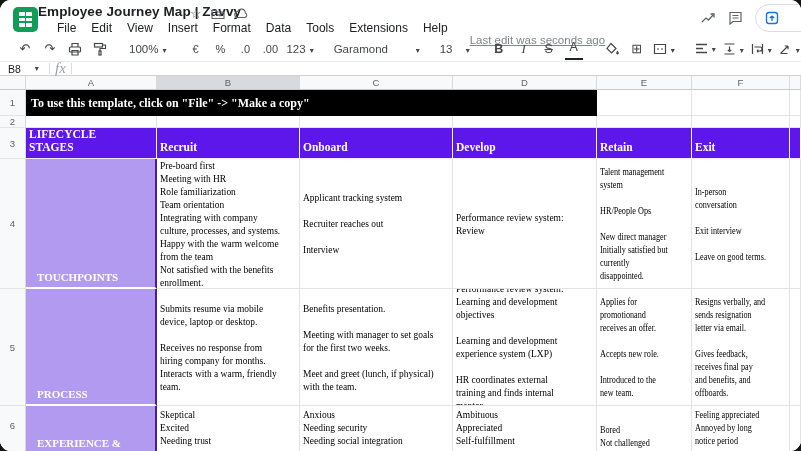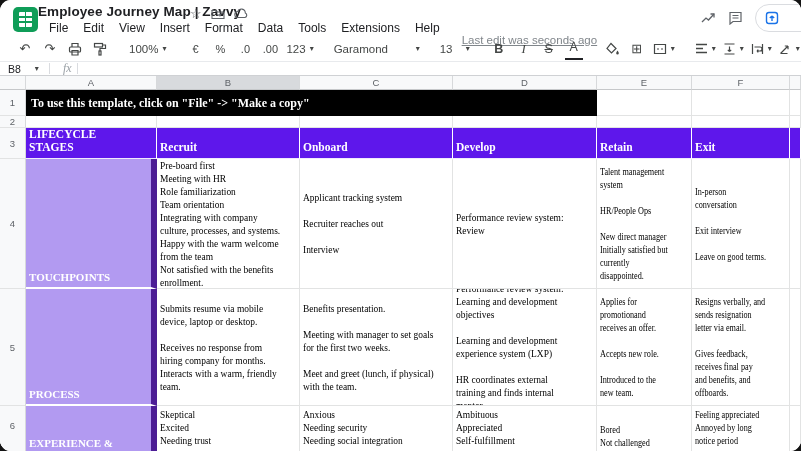--- a/index.html
+++ b/index.html
@@ -13,59 +13,59 @@
   .logo .grid i{position:absolute;background:#0f9d58;}
   .logo .grid .h1{left:0;top:4px;width:13px;height:1.5px;}
   .logo .grid .h2{left:0;top:9px;width:13px;height:1.5px;}
   .logo .grid .v1{left:5.5px;top:0;width:1.5px;height:15px;}
   .doc-title{position:absolute;left:38px;top:4px;font-size:13.5px;font-weight:700;color:#202124;letter-spacing:.1px;}
   .title-icons{position:absolute;left:190px;top:6px;display:flex;gap:9px;align-items:center;color:#5f6368;}
   .tb-right{position:absolute;right:0;top:0;height:36px;display:flex;align-items:center;gap:12px;padding-right:0;}
   .pill{width:60px;height:28px;border:1px solid #dadce0;border-radius:15px 0 0 15px;background:#fff;
         display:flex;align-items:center;padding-left:8px;margin-right:-14px;}
   
-  .menubar{position:absolute;left:48px;top:20px;display:flex;gap:13px;align-items:center;height:16px;}
+  .menubar{position:absolute;left:56px;top:20px;display:flex;gap:13px;align-items:center;height:16px;}
   .menu-item{font-size:12px;color:#202124;padding:0 1px;cursor:default;}
   .last-edit{font-size:11.5px;color:#80868b;text-decoration:underline;margin-left:8px;margin-top:24px;}
   
   .toolbar{position:absolute;left:0;top:36px;width:801px;height:26px;border-bottom:1px solid #e8eaed;
            display:flex;align-items:center;gap:7px;padding-left:16px;color:#444746;}
   .tbtn{display:flex;align-items:center;justify-content:center;min-width:18px;height:22px;font-size:13px;color:#444746;}
   .tsep{width:1px;height:18px;background:#dadce0;margin:0 3px;}
-  .tlabel{font-size:11.5px;color:#444746;display:flex;align-items:center;gap:4px;}
+  .tlabel{font-size:11.5px;color:#444746;display:flex;align-items:flex-end;gap:4px;}
   .caret{font-size:8px;color:#444746;line-height:1;}
   .glyph{font-size:13px;} .glyph-sm{font-size:11px;}
   .b-bold{font-weight:700;font-size:12.5px;}
   .b-italic{font-style:italic;font-family:"Liberation Serif",serif;font-size:13px;}
   .b-strike{text-decoration:line-through;font-size:12.5px;}
   .b-color{font-size:12.5px;border-bottom:2.5px solid #202124;line-height:1.05;}
   
   .formulabar{position:absolute;left:0;top:62px;width:801px;height:14px;border-bottom:1px solid #cfd1d4;
               display:flex;align-items:center;background:#fff;}
   .namebox{width:44px;padding-left:8px;font-size:10.5px;color:#202124;display:flex;align-items:center;gap:14px;}
   .fsep{width:1px;height:11px;background:#dadce0;margin:0 5px;}
-  .fx{font-family:"Liberation Serif",serif;font-style:italic;font-size:12px;color:#9aa0a6;margin-left:8px;}
+  .fx{font-family:"Liberation Serif",serif;font-style:italic;font-size:15px;color:#9aa0a6;}
   
   .grid{position:absolute;left:0;top:76px;width:801px;height:375px;overflow:hidden;background:#fff;
         display:grid;grid-template-columns:26px 131px 143px 153px 144px 95px 98px 11px;
         grid-template-rows:14px 26px 12px 31px 130px 117px 60px;}
   .gc{border-right:1px solid #e2e3e3;border-bottom:1px solid #e2e3e3;overflow:hidden;}
   .ch{background:#f8f9fa;border-right:1px solid #d7d9db;border-bottom:1px solid #c6c8ca;
       display:flex;align-items:center;justify-content:center;font-size:9.5px;color:#5f6368;}
   .ch-sel{background:#d8dadd;}
   .rn{background:#f8f9fa;border-right:1px solid #d7d9db;border-bottom:1px solid #e2e3e3;
       display:flex;align-items:center;justify-content:center;font-size:9.5px;color:#5f6368;}
   .serif{font-family:"Liberation Serif",serif;}
   .banner{background:#000;border:none;display:flex;align-items:center;padding-left:5px;
           color:#fff;font-weight:700;font-size:12px;white-space:nowrap;grid-column:2/6;}
   .stage{background:#5e17eb;border-right:1px solid #fff;border-bottom:1px solid #efeafd;
          display:flex;align-items:flex-end;padding:5px 3px;color:#fff;font-weight:700;
          font-size:11.5px;line-height:12.5px;white-space:pre-line;}
-  .lab{background:#b29af1;border-right:6px solid #4c1d95;border-bottom:2px solid #fff;
-       display:flex;align-items:flex-end;padding:3px 3px;color:#fff;font-weight:700;
+  .lab{background:#b29af1;border-right:2px solid #4c1d95;border-bottom:2px solid #fff;
+       display:flex;align-items:flex-end;padding:3px 11px;color:#fff;font-weight:700;
        font-size:11px;line-height:13px;white-space:pre-line;}
   .cell{display:flex;align-items:center;padding:2px 3px;font-size:10.5px;line-height:13px;color:#000;}
   .cell .txt{white-space:pre-line;transform-origin:0 50%;}
   .w90 .txt{width:111%;transform:scaleX(.9);}
   .w78 .txt{width:128%;transform:scaleX(.78);}
   .top{align-items:flex-start;} .top .txt{transform-origin:0 0;}
   svg{display:block;}
 </style>
 </head>
 <body>

